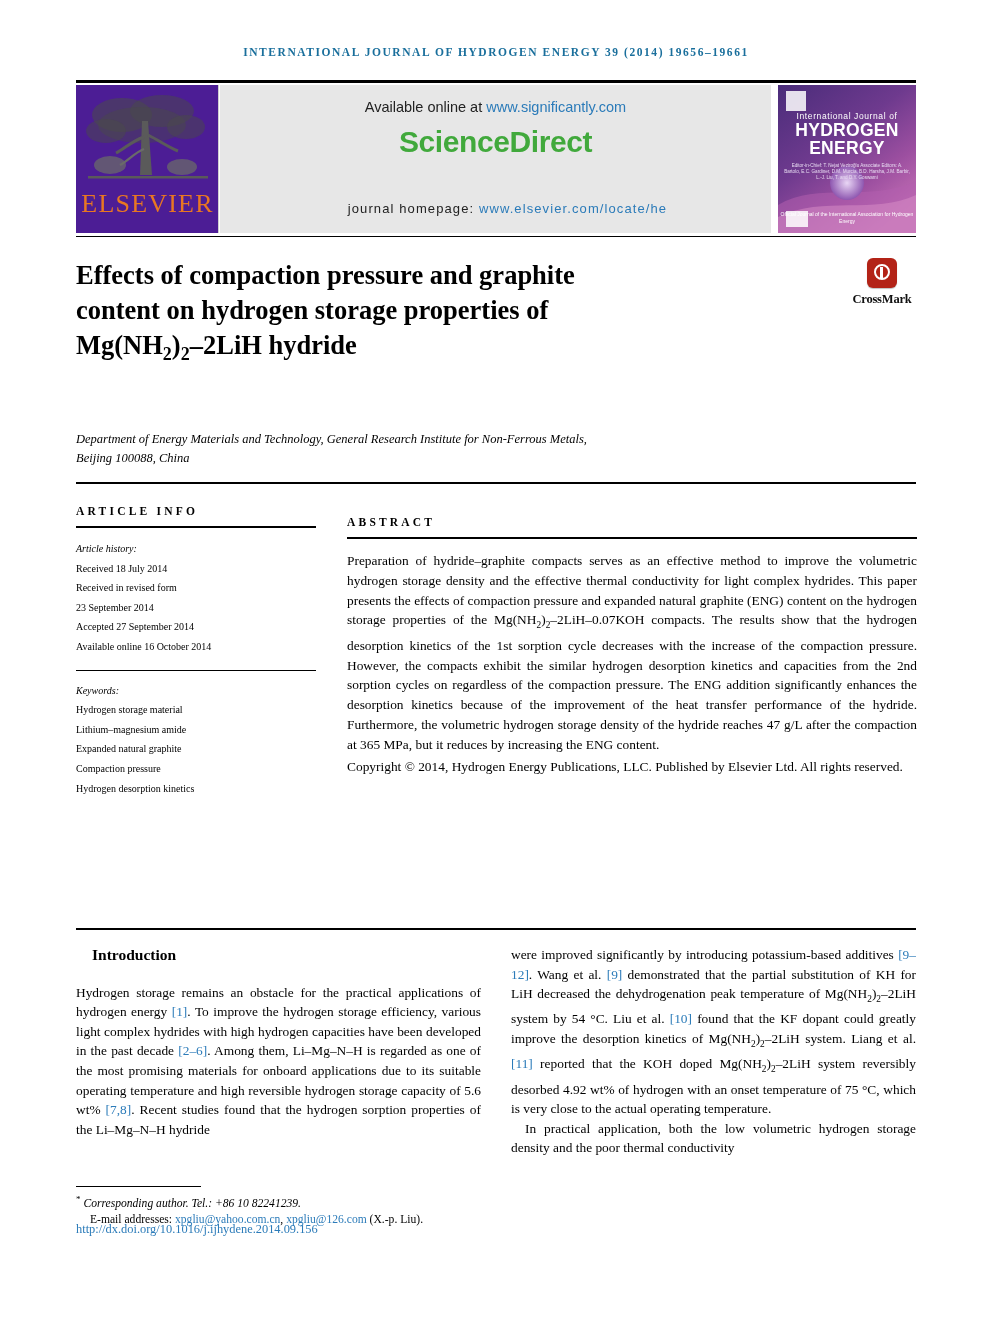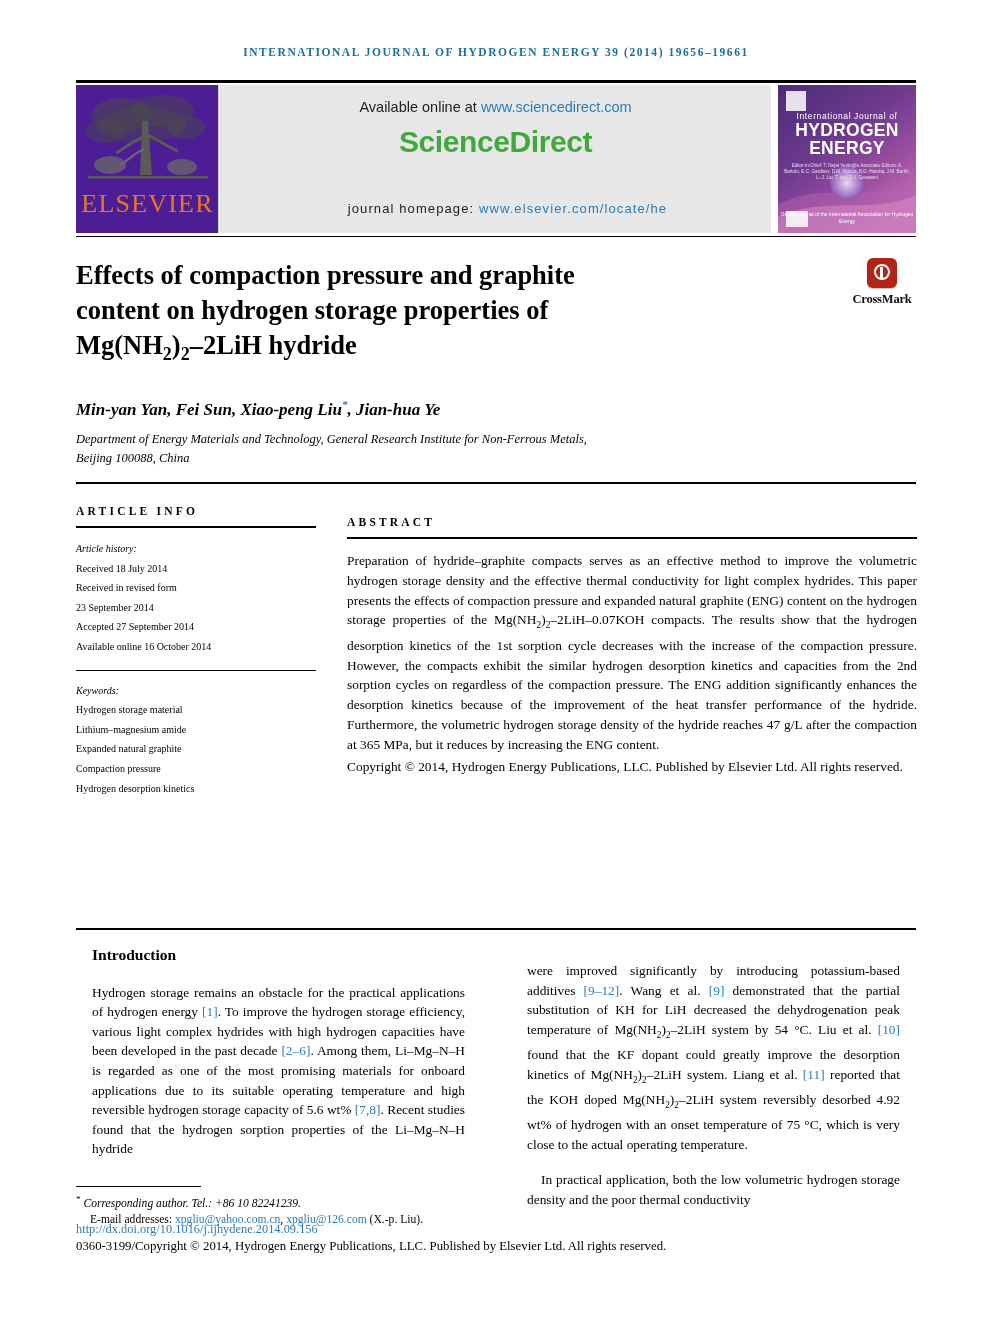--- a/index.html
+++ b/index.html
@@ -281,21 +281,21 @@
     text-align: justify;
   }
   .body-col.left { left: 76px; }
   .body-col.right { left: 511px; }
   .body-col h2 {
     margin: 0 0 18px 16px;
     font-size: 15.5px;
     font-weight: bold;
     font-family: "Liberation Serif", serif;
   }
-  .body-col p { margin: 16px; text-indent: 0; }
+  .body-col p { margin: 0; text-indent: 0; }
   .body-col p + p { text-indent: 14px; }
   .ref { color: #2b7bb9; }
   .body-col sub { font-size: 0.7em; }
 
   
   .foot-rule {
     position: absolute;
     left: 76px; top: 1186px;
     width: 125px; height: 1px;
     background: #000;
@@ -354,21 +354,21 @@
           <ellipse cx="28" cy="74" rx="16" ry="9"></ellipse>
           <ellipse cx="100" cy="76" rx="15" ry="8"></ellipse>
         </g>
         <rect x="6" y="85" width="120" height="2.5" fill="#5a5a5a"></rect>
       </svg>
       <div class="elsevier-word">ELSEVIER</div>
     </div>
 
     <div class="sd-box">
       <div class="sd-line1">
-        <span>Available online at </span><span class="url">www.sciencedirect.com</span>
+        <span>Available online at </span><span class="url">www.significantly.com</span>
       </div>
       <div class="sd-logo">ScienceDirect</div>
       <div class="sd-line3">
         <span>journal homepage: </span><span class="url">www.elsevier.com/locate/he</span>
       </div>
     </div>
 
     <div class="cover-box">
       <svg class="cover-inner" width="138" height="148" viewBox="0 0 138 148">
         <defs>
@@ -406,21 +406,20 @@
     <span>Effects of compaction pressure and graphite</span><br>
     <span>content on hydrogen storage properties of</span><br>
     <span><span>Mg(NH</span><sub>2</sub><span>)</span><sub>2</sub><span>–2LiH hydride</span></span>
   </div>
 
   <div class="crossmark">
     <div class="cm-badge"></div>
     <div class="cm-label">CrossMark</div>
   </div>
 
-  <div class="authors"><span>Min-yan Yan, Fei Sun, Xiao-peng Liu</span><span class="star">*</span><span>, Jian-hua Ye</span></div>
 
   <div class="affiliation">
     <span>Department of Energy Materials and Technology, General Research Institute for Non-Ferrous Metals,</span><br>
     <span>Beijing 100088, China</span>
   </div>
 
   <div class="rule-info"></div>
 
   <div class="col-info">
     <div class="sec-head">ARTICLE INFO</div>
@@ -462,15 +461,14 @@
     <p><span>were improved significantly by introducing potassium-based additives </span><span class="ref">[9–12]</span><span>. Wang et al. </span><span class="ref">[9]</span><span> demonstrated that the partial substitution of KH for LiH decreased the dehydrogenation peak temperature of Mg(NH</span><sub>2</sub><span>)</span><sub>2</sub><span>–2LiH system by 54 °C. Liu et al. </span><span class="ref">[10]</span><span> found that the KF dopant could greatly improve the desorption kinetics of Mg(NH</span><sub>2</sub><span>)</span><sub>2</sub><span>–2LiH system. Liang et al. </span><span class="ref">[11]</span><span> reported that the KOH doped Mg(NH</span><sub>2</sub><span>)</span><sub>2</sub><span>–2LiH system reversibly desorbed 4.92 wt% of hydrogen with an onset temperature of 75 °C, which is very close to the actual operating temperature.</span></p>
     <p>In practical application, both the low volumetric hydrogen storage density and the poor thermal conductivity</p>
   </div>
 
   <div class="foot-rule"></div>
   <div class="footnote">
     <span class="star">*</span><em> Corresponding author. Tel.: +86 10 82241239.</em><br>
     <span style="padding-left:14px">E-mail addresses: </span><span class="mail">xpgliu@yahoo.com.cn</span><span>, </span><span class="mail">xpgliu@126.com</span><span> (X.-p. Liu).</span>
   </div>
   <div class="doi">http://dx.doi.org/10.1016/j.ijhydene.2014.09.156</div>
-  <div class="issn">0360-3199/Copyright © 2014, Hydrogen Energy Publications, LLC. Published by Elsevier Ltd. All rights reserved.</div>
 
 </div>
 
 </body></html>

